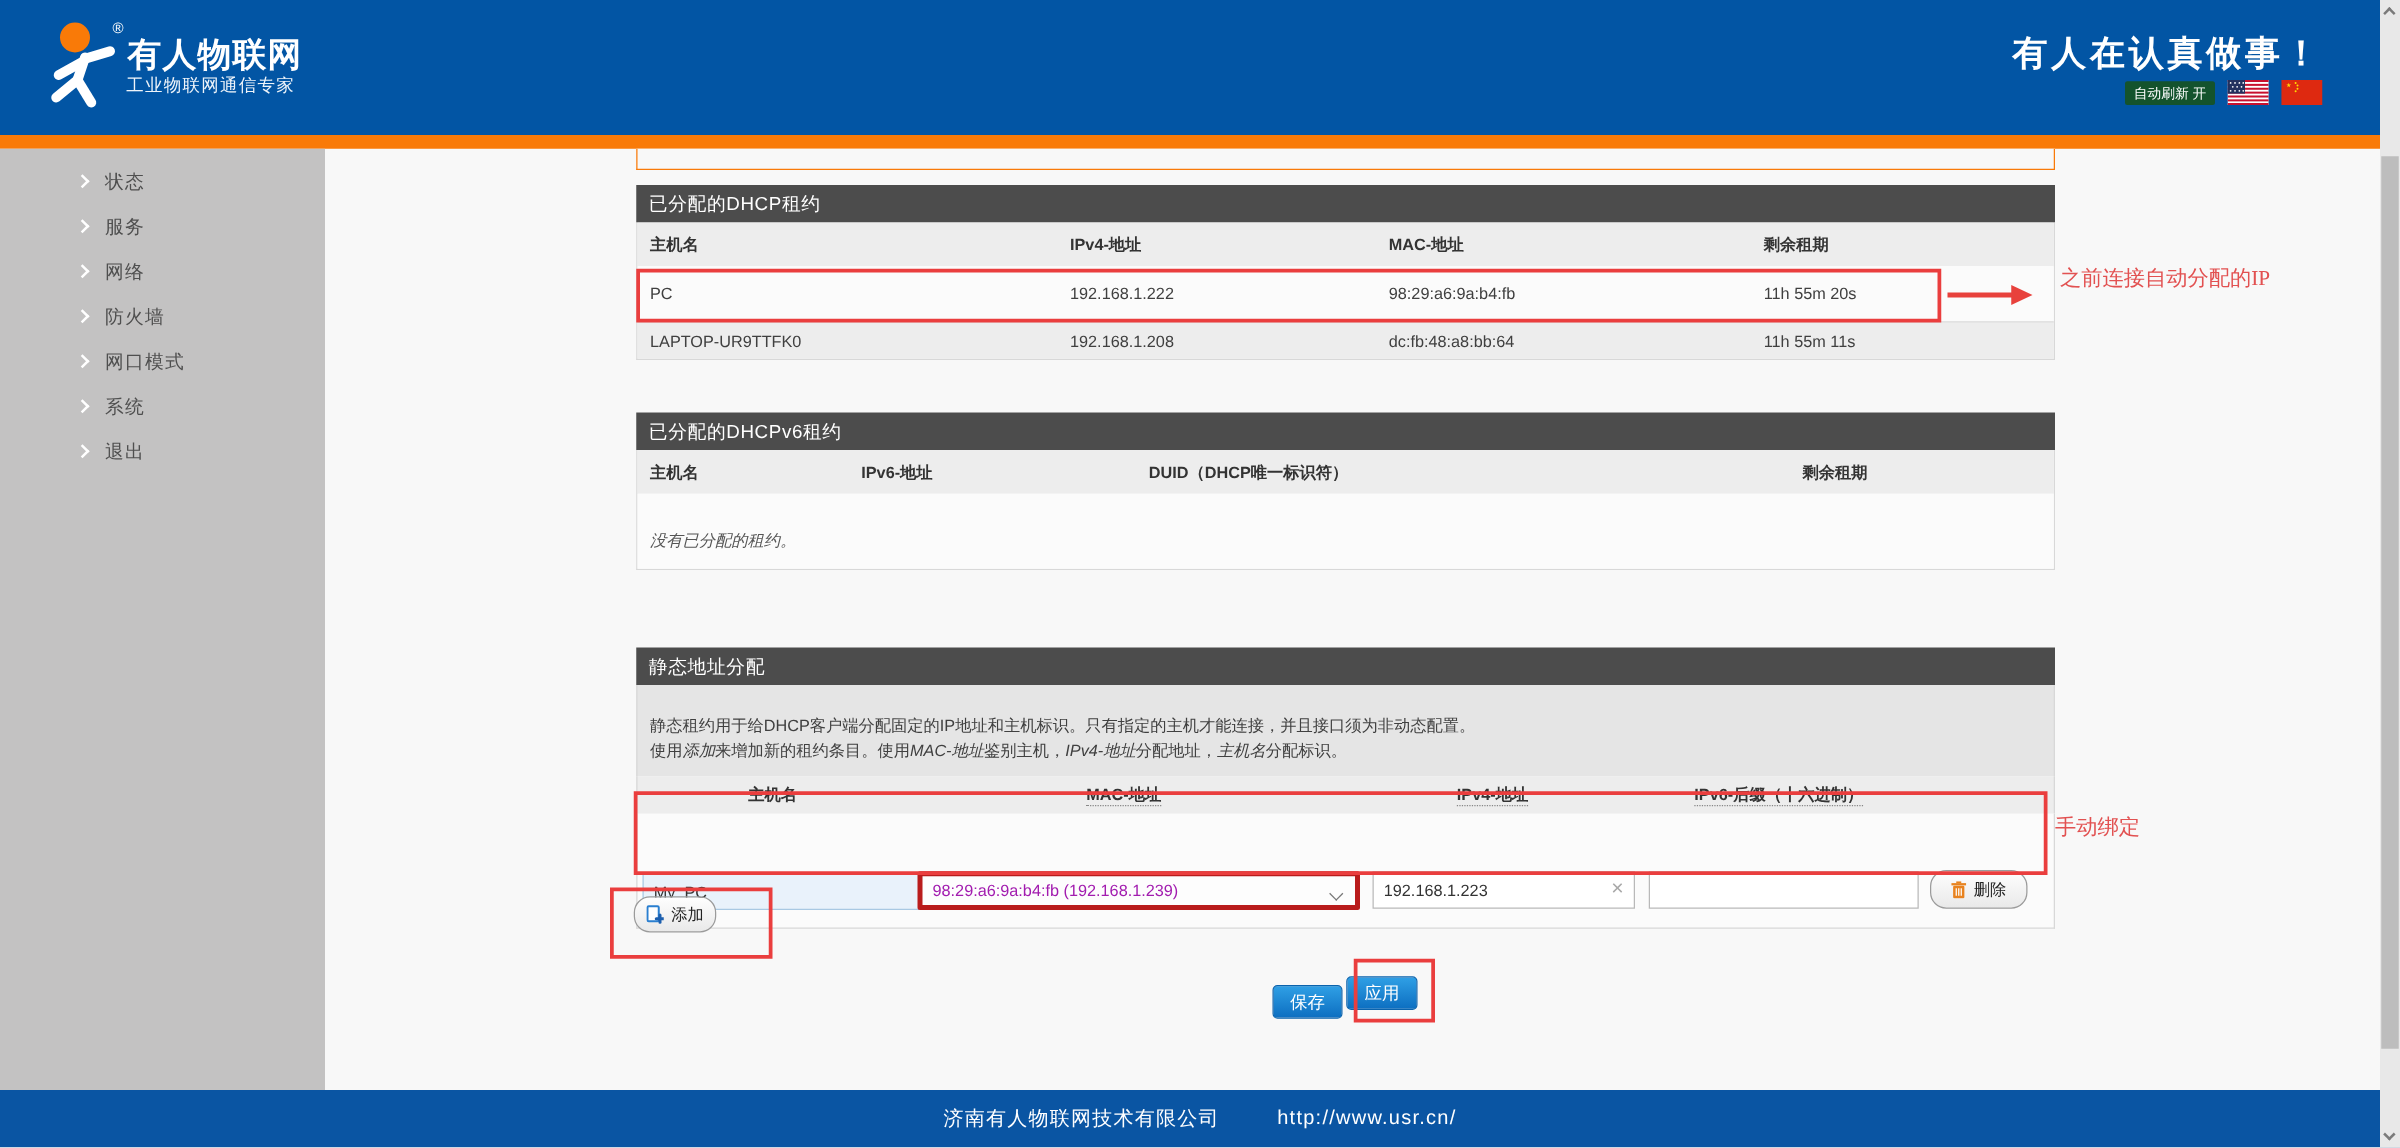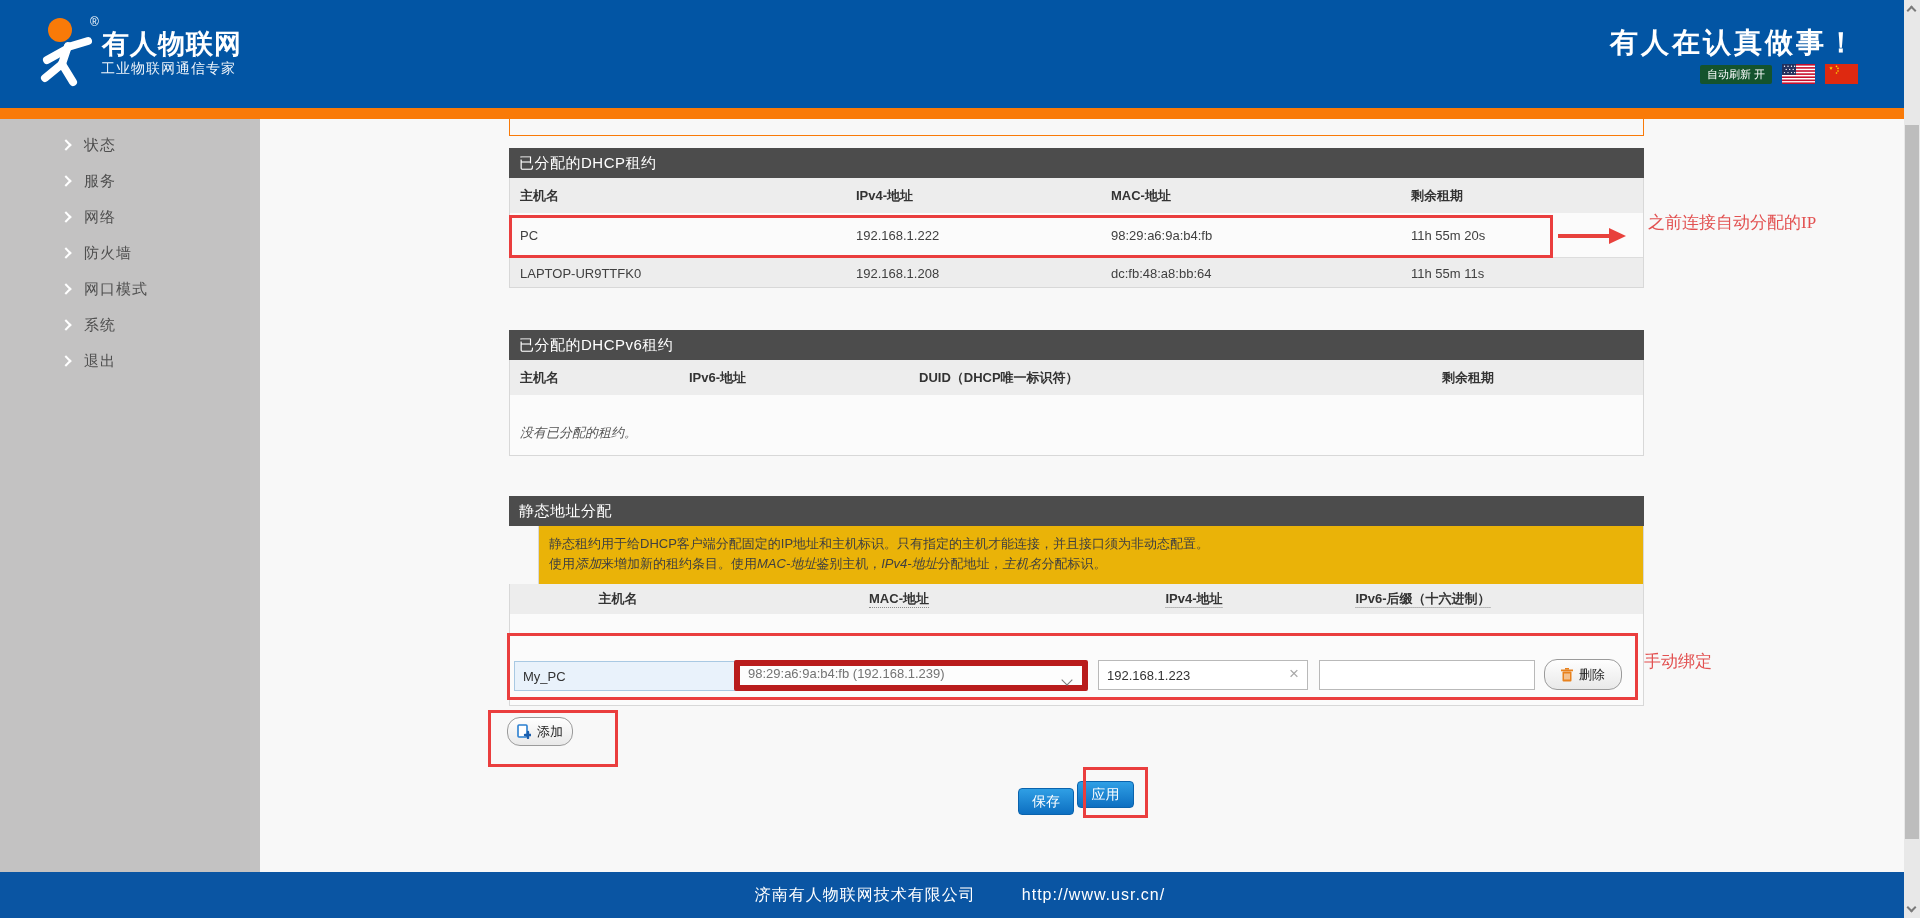--- a/index.html
+++ b/index.html
@@ -32,30 +32,30 @@
   .tbl-body { border:1px solid #d8d8d8; border-top:none; }
   .row { position:relative; width:100%; }
   .row.hdr { background:#ededed; height:35px; }
   .row.odd { background:#fbfbfb; }
   .row.even { background:#ededed; border-top:1px solid #ddd; }
   .cell { position:absolute; top:50%; transform:translateY(-50%); font-size:13px; color:#404040; white-space:nowrap; }
   .cell.h { font-weight:bold; color:#333; }
   .empty-note { font-style:italic; font-size:13px; color:#555; }
 
   
-  .desc { background:#eab308; border-left:1px solid #d8d8d8; border-right:1px solid #d8d8d8; padding:8px 10px 10px 10px; font-size:13px; color:#404040; line-height:20px;margin-left:29px; }
+  .desc { background:#e5e5e5; border-left:1px solid #d8d8d8; border-right:1px solid #d8d8d8; padding:23px 10px 10px 10px; font-size:13px; color:#404040; line-height:20px; }
   .it { font-style:italic; }
   .shdr { position:relative; height:30px; background:#ededed; border-left:1px solid #d8d8d8; border-right:1px solid #d8d8d8; }
   .shdr .cell { transform:translate(-50%,-50%); font-weight:bold; color:#333; }
   .hint { border-bottom:1px dotted #888; padding-bottom:1px; }
   .form-strip { position:relative; height:92px; background:#fbfbfb; border:1px solid #d8d8d8; border-top:none; }
 
   .txt-input { position:absolute; height:30px; border:1px solid #b9b9b9; background:#fff; font-size:13px; color:#333; padding:0 8px; font-family:inherit; }
   .txt-input.hl { background:#e9f2fb; border-color:#a9c9e3; }
-  .fake-select { position:absolute; height:31px; border:6px solid #b91c1c; border-radius:2px; background:#fdfdfd; font-size:13px; color:#737373; display:flex; align-items:flex-start; padding:0 26px 0 8px; cursor:pointer; }
+  .fake-select { position:absolute; height:31px; border:4px solid #b91c1c; border-radius:2px; background:#fdfdfd; font-size:13px; color:#a21caf; display:flex; align-items:center; padding:0 26px 0 8px; cursor:pointer; }
   .sel-chev { position:absolute; right:11px; top:10px; width:8px; height:8px; border-right:1.5px solid #777; border-bottom:1.5px solid #777; transform:rotate(45deg); }
   .clear-x { position:absolute; right:9px; top:4px; color:#a9a9a9; font-size:17px; cursor:pointer; }
 
   .gray-btn { position:absolute; display:flex; align-items:center; gap:6px; justify-content:center; border:1px solid #9b9b9b; border-radius:13px; background:linear-gradient(#fefefe,#e9e9e9); font-size:13px; color:#222; cursor:pointer; }
   .blue-btn { position:absolute; border:1px solid #0a63ad; border-radius:4px; background:linear-gradient(#2f9fe5,#0d6fc1); color:#fff; font-size:14px; display:flex; align-items:center; justify-content:center; cursor:pointer; }
 
   
   .red-box { position:absolute; border:3px solid #ea3e3e; pointer-events:none; }
   .anno-text { position:absolute; color:#e25151; font-size:17px; white-space:nowrap; font-family:"Liberation Serif","DejaVu Serif",serif; }
   .arrow-line { position:absolute; background:#e8413c; }
@@ -203,21 +203,21 @@
         <span class="cell h" style="left:179px">IPv6-地址</span>
         <span class="cell h" style="left:409px">DUID（DHCP唯一标识符）</span>
         <span class="cell h" style="left:932px">剩余租期</span>
       </div>
       <div class="row odd" style="height:60px">
         <span class="cell empty-note" style="left:10px; top:38px">没有已分配的租约。</span>
       </div>
     </div>
   </div>
 
-  <div class="tbl" style="left:509px; top:496px; background:transparent">
+  <div class="tbl" style="left:509px; top:518px; background:transparent">
     <div class="sec-title">静态地址分配</div>
     <div class="desc">
       <div><span>静态租约用于给DHCP客户端分配固定的IP地址和主机标识。只有指定的主机才能连接，并且接口须为非动态配置。</span></div>
       <div><span>使用</span><span class="it">添加</span><span>来增加新的租约条目。使用</span><span class="it">MAC-地址</span><span>鉴别主机，</span><span class="it">IPv4-地址</span><span>分配地址，</span><span class="it">主机名</span><span>分配标识。</span></div>
     </div>
     <div class="shdr">
       <span class="cell" style="left:108px">主机名</span>
       <span class="cell" style="left:389px"><span class="hint">MAC-地址</span></span>
       <span class="cell" style="left:684px"><span class="hint">IPv4-地址</span></span>
       <span class="cell" style="left:913px"><span class="hint">IPv6-后缀（十六进制）</span></span>

